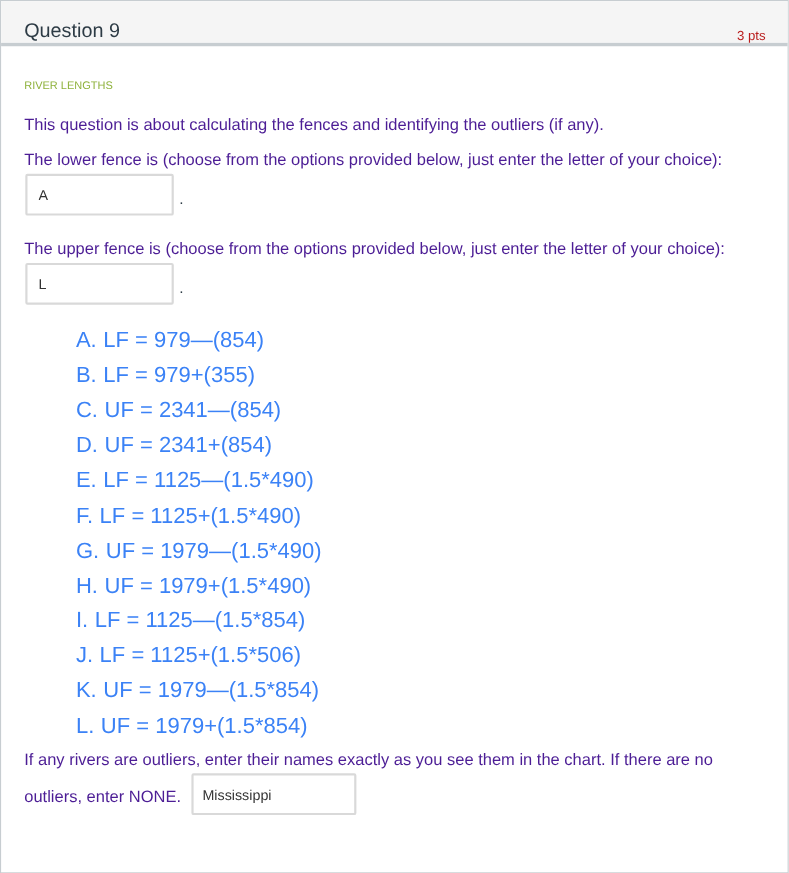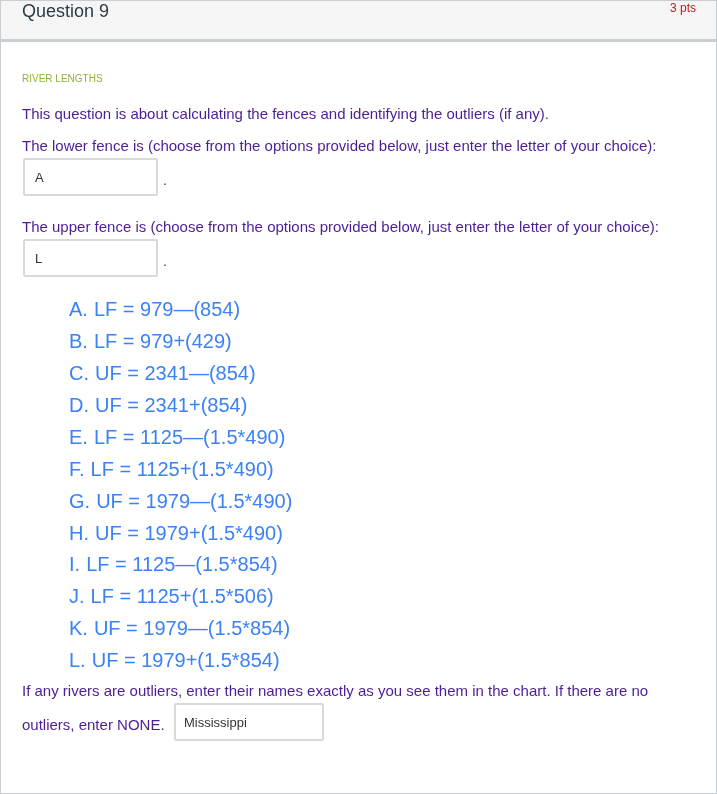--- a/index.html
+++ b/index.html
@@ -11,21 +11,21 @@
   }
   .question {
     position: absolute; left: 0; top: 0; width: 717px; height: 794px;
     border: 1px solid #c7cdd1;
     background: #fff;
   }
   .q-header {
     height: 41px;
     background: #f5f5f5;
     border-bottom: 3px solid #c7cdd1;
-    display: flex; align-items: flex-start; justify-content: space-between;
+    display: flex; align-items: flex-end; justify-content: space-between;
     padding: 0 20px 0 21px;
   }
   .q-title { font-size: 18px; color: #2d3b45; font-weight: normal; }
   .q-points { font-size: 12px; color: #b91c1c; }
   .section-title {
     position: absolute; top: 30px; left: 21px;
     font-size: 10px; color: #8fb23d;
   }
   .text { position: absolute; left: 21px; font-size: 15px; color: #4c1d95; white-space: nowrap; }
   .answer-box {
@@ -64,21 +64,21 @@
     <div class="text" style="top:136px;">The lower fence is (choose from the options provided below, just enter the letter of your choice):</div>
     <input class="answer-box" style="top: 157px;" type="text" value="A">
     <span class="dot" style="left:162px; top:171px;">.</span>
 
     <div class="text" style="top:217px;">The upper fence is (choose from the options provided below, just enter the letter of your choice):</div>
     <input class="answer-box" style="top: 238px;" type="text" value="L">
     <span class="dot" style="left:162px; top:252px;">.</span>
 
     <div>
       <div class="option" style="top:297px;"><span class="letter">A.</span><span>LF = 979—(854)</span></div>
-      <div class="option" style="top:329px;"><span class="letter">B.</span><span>LF = 979+(429)</span></div>
+      <div class="option" style="top:329px;"><span class="letter">B.</span><span>LF = 979+(355)</span></div>
       <div class="option" style="top:361px;"><span class="letter">C.</span><span>UF = 2341—(854)</span></div>
       <div class="option" style="top:393px;"><span class="letter">D.</span><span>UF = 2341+(854)</span></div>
       <div class="option" style="top:425px;"><span class="letter">E.</span><span>LF = 1125—(1.5*490)</span></div>
       <div class="option" style="top:457px;"><span class="letter">F.</span><span>LF = 1125+(1.5*490)</span></div>
       <div class="option" style="top:489px;"><span class="letter">G.</span><span>UF = 1979—(1.5*490)</span></div>
       <div class="option" style="top:521px;text-align:right;"><span class="letter">H.</span><span>UF = 1979+(1.5*490)</span></div>
       <div class="option" style="top:552px;"><span class="letter">I.</span><span>LF = 1125—(1.5*854)</span></div>
       <div class="option" style="top:584px;"><span class="letter">J.</span><span>LF = 1125+(1.5*506)</span></div>
       <div class="option" style="top:616px;"><span class="letter">K.</span><span>UF = 1979—(1.5*854)</span></div>
       <div class="option" style="top:648px;"><span class="letter">L.</span><span>UF = 1979+(1.5*854)</span></div>

